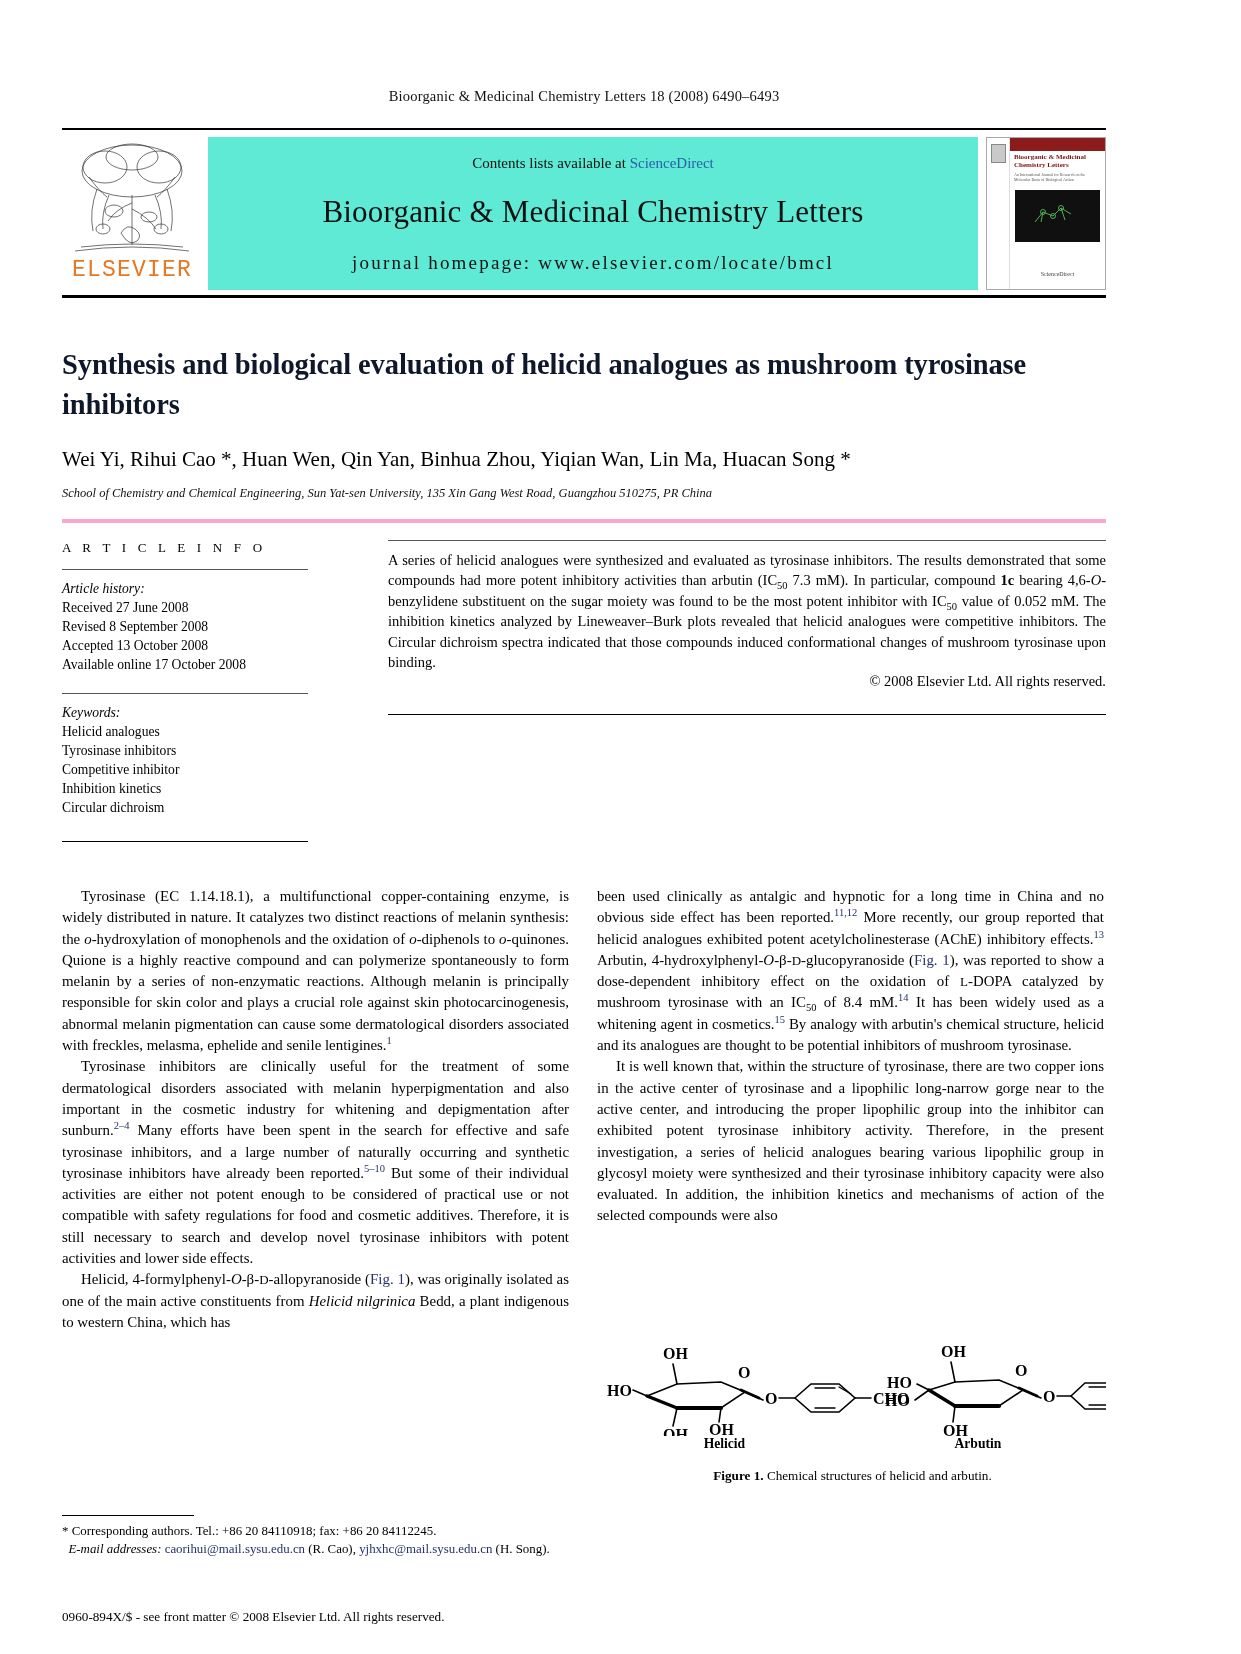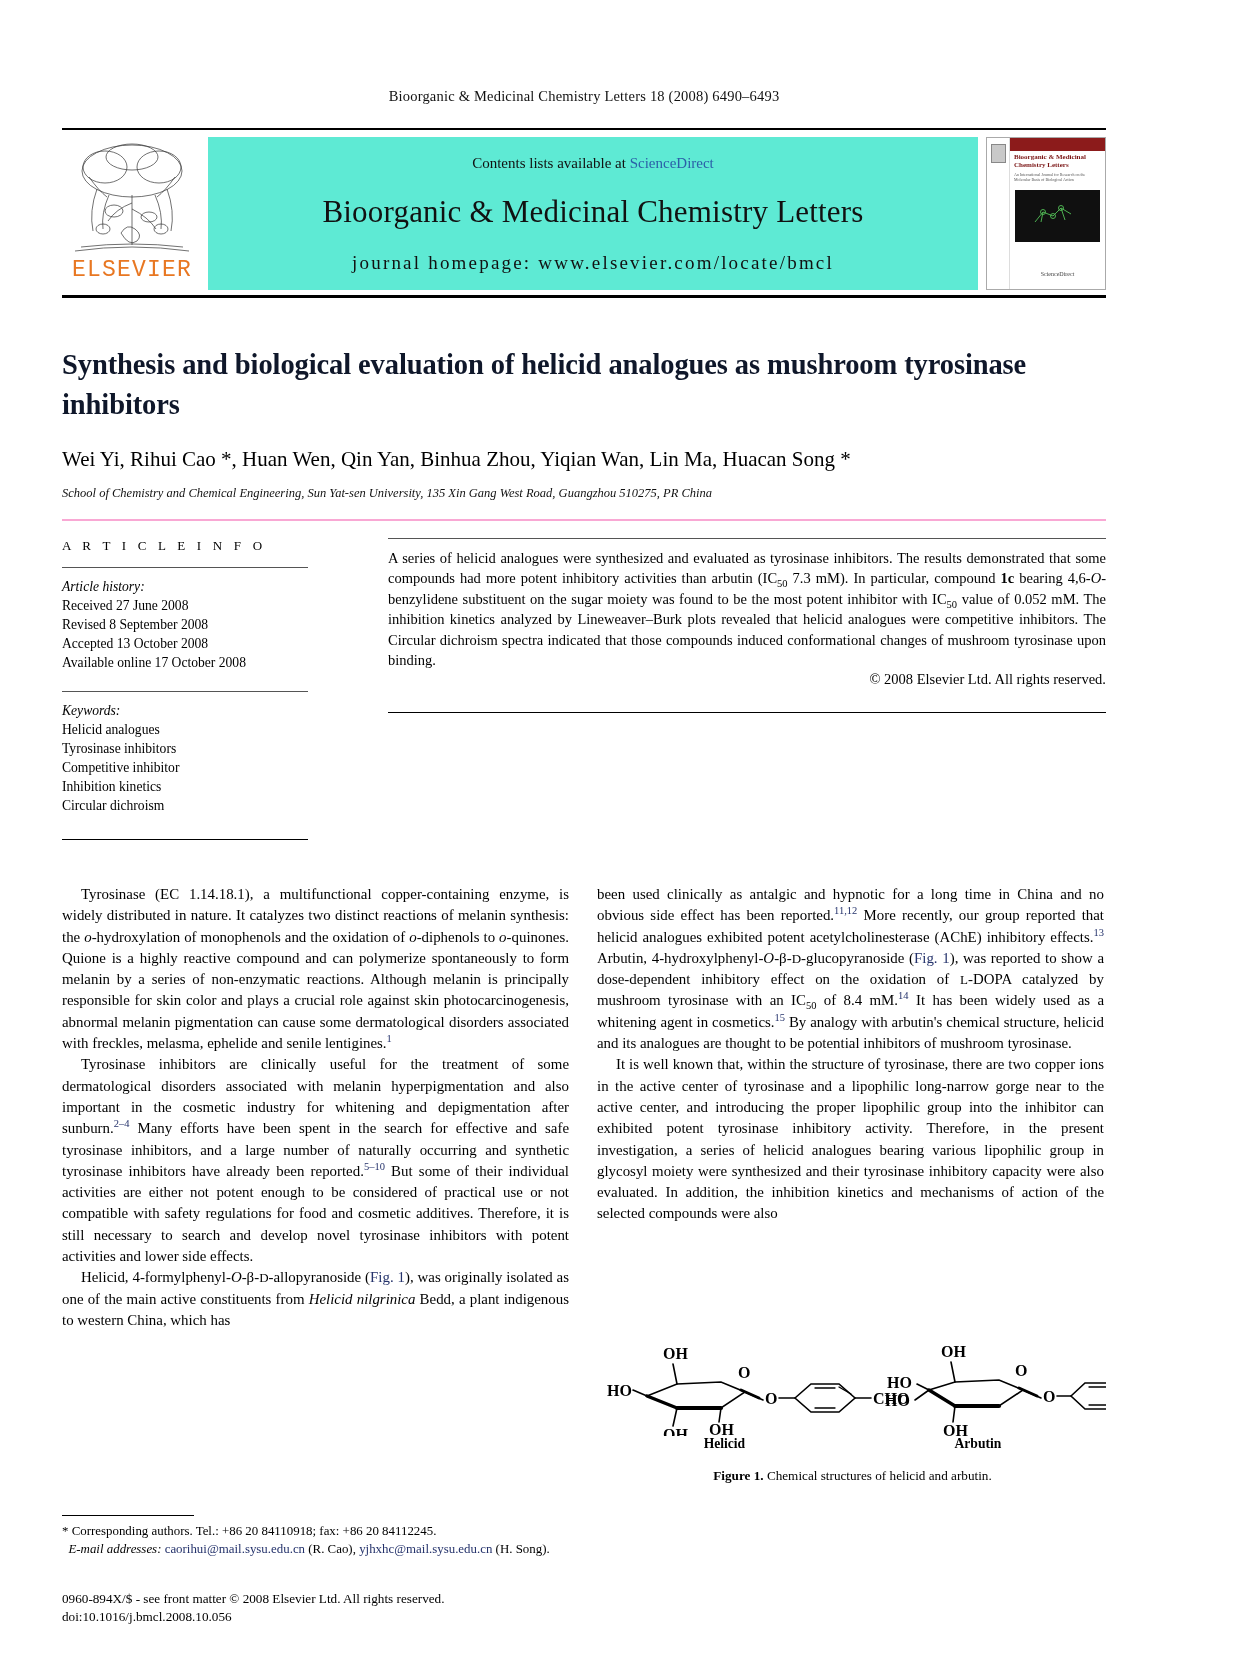--- a/index.html
+++ b/index.html
@@ -179,21 +179,21 @@
   .affiliation {
     margin-top: 14px;
     font-size: 12.5px;
     font-style: italic;
     color: #111;
   }
 
   
   .info-abs {
     margin-top: 18px;
-    border-top: 2px solid #f9a8d4;
+    border-top: 4px solid #f9a8d4;
     padding-top: 0;
     display: flex;
     justify-content: center;
   }
   .col-info {
     width: 270px;
     flex: 0 0 270px;
     padding-top: 17px;
     padding-right: 24px;
     box-sizing: border-box;
@@ -525,16 +525,15 @@
   </div>
 
   <div class="footnotes">
     <div class="fn-rule"></div>
     <p class="fn-text">* Corresponding authors. Tel.: +86 20 84110918; fax: +86 20 84112245.</p>
     <p class="fn-text">&nbsp;&nbsp;<i>E-mail addresses:</i> <span class="mail">caorihui@mail.sysu.edu.cn</span><span> (R. Cao),</span> <span class="mail">yjhxhc@mail.sysu.edu.cn</span><span> (H. Song).</span></p>
   </div>
 
   <div class="imprint">
     <div>0960-894X/$ - see front matter © 2008 Elsevier Ltd. All rights reserved.</div>
-    <div>doi:10.1016/j.bmcl.2008.10.056</div>
   </div>
 
 </div>
 
 </body></html>

